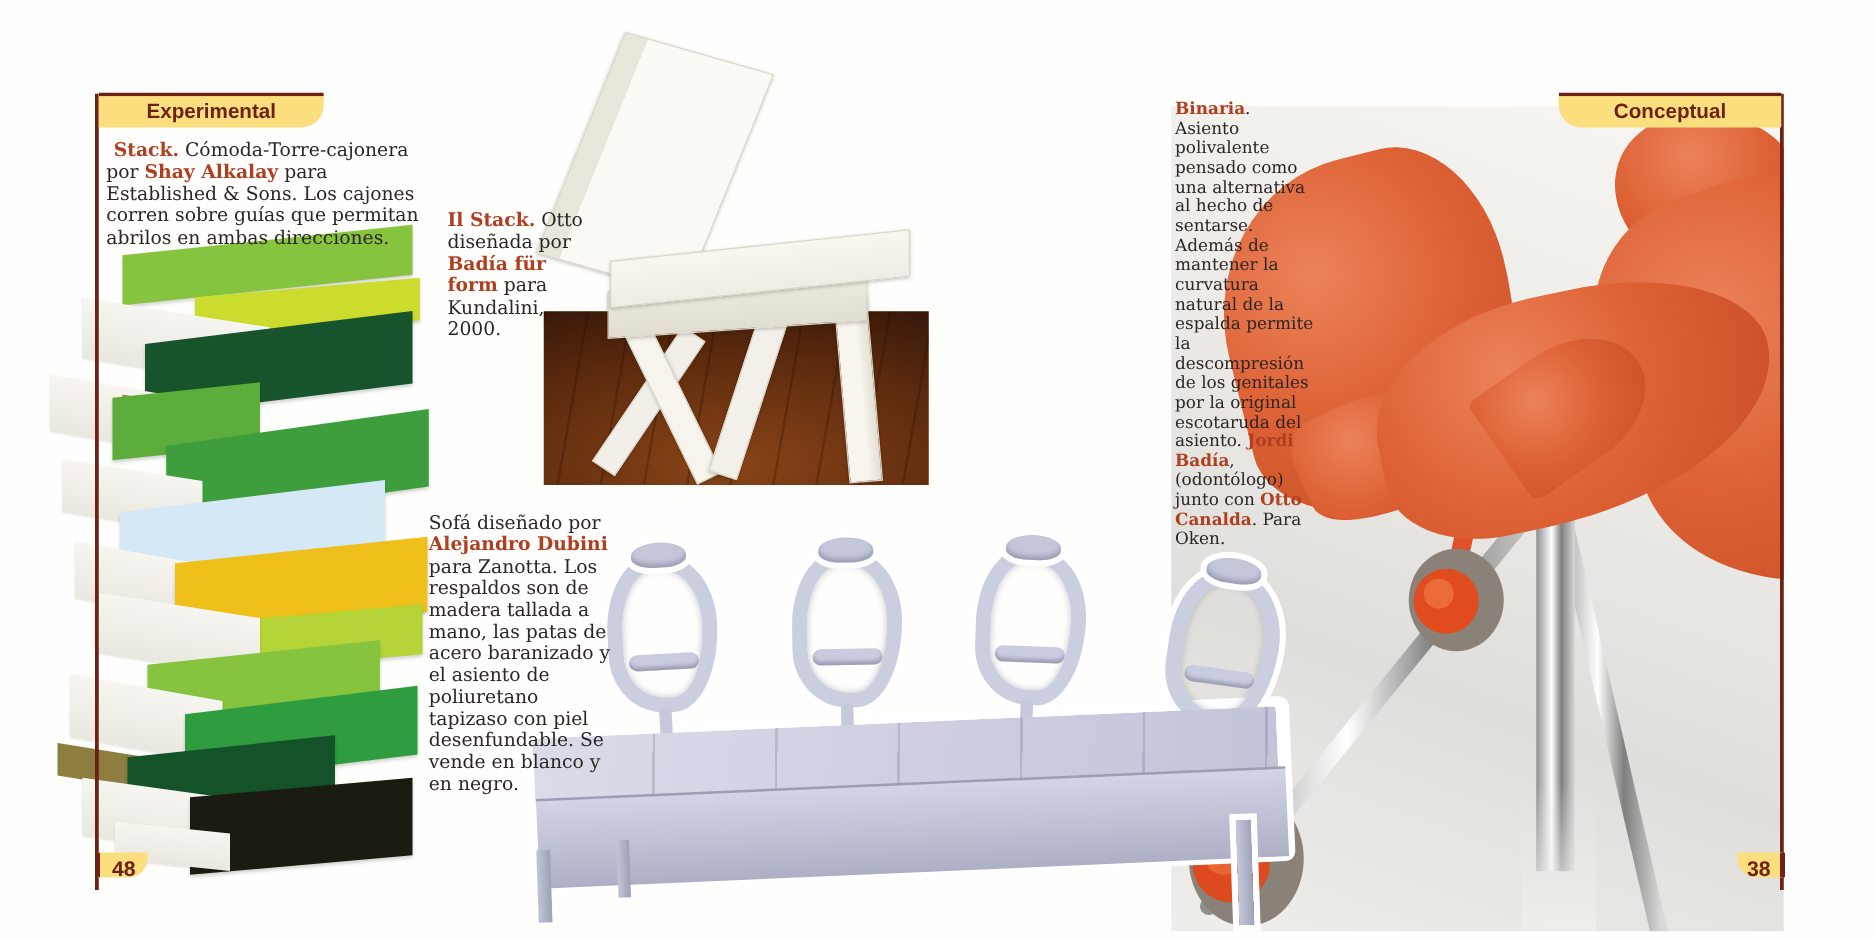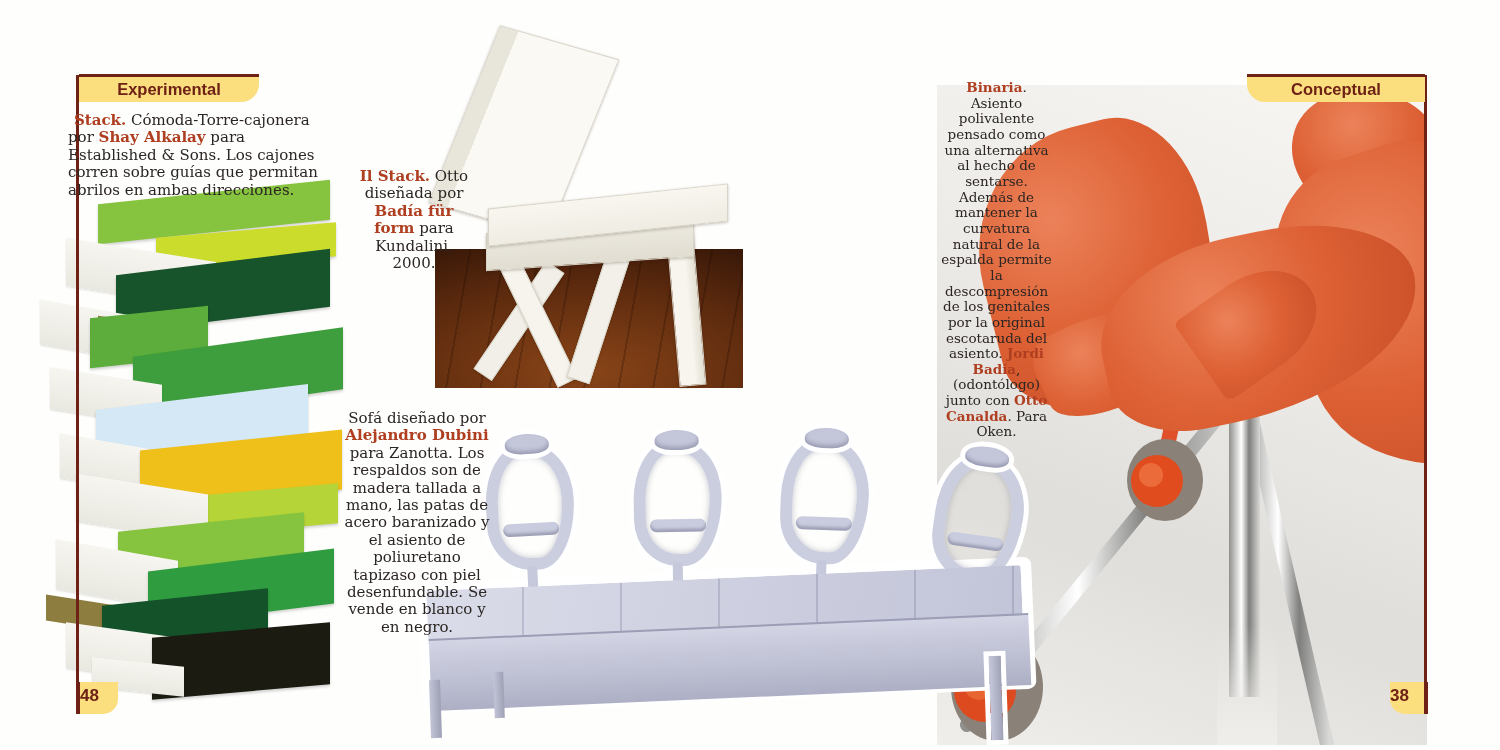--- a/index.html
+++ b/index.html
@@ -6,31 +6,31 @@
     --maroon:#6E2115; --tab_yellow:#FBDE7E; --accent_red:#AF3F20; --ink:#2B2523;
   }
   html,body{margin:0;padding:0}
   body{
     width:1500px;height:750px;position:relative;overflow:hidden;
     background:#FEFEFC;font-family:"DejaVu Serif",serif;
   }
   .abs{position:absolute}
   .cap{color:var(--ink);font-size:15px;line-height:1.16;z-index:7;position:absolute}
   .cap .accent{color:var(--accent_red);font-weight:bold}
-  .right{text-align:center}
+  .right{text-align:left}
   .vline{position:absolute;width:3px;background:var(--maroon);top:75px;height:637px;z-index:4}
   .tab{
     position:absolute;background:var(--tab_yellow);color:var(--maroon);
     font-family:"Liberation Sans",sans-serif;font-weight:bold;font-size:16.5px;
     text-align:center;line-height:25px;z-index:10;border-top:3px solid var(--maroon);
   }
   .pagenum{
-    position:absolute;top:682px;height:32px;background:var(--tab_yellow);color:var(--maroon);
+    position:absolute;top:682px;height:20px;background:var(--tab_yellow);color:var(--maroon);
     font-family:"Liberation Sans",sans-serif;font-weight:bold;font-size:17px;line-height:28px;
-    z-index:10;text-align:left;
+    z-index:10;text-align:center;
   }
   
   #stack-tower{position:absolute;left:38px;top:192px;width:308px;height:518px;z-index:2}
   #stack-tower .dw{position:absolute;background:linear-gradient(180deg,#F6F5F0,#E9E8E0);box-shadow:0 1px 2px rgba(0,0,0,.12)}
   #stack-tower .df{position:absolute;box-shadow:0 2px 3px rgba(0,0,0,.18)}
   #stack-tower .dk{position:absolute;background:#8D7D3E}
   
   #crollo{position:absolute;left:430px;top:28px;width:320px;height:365px;z-index:3}
   #crollo .photo{
     position:absolute;left:5px;top:221px;width:308px;height:139px;
@@ -71,21 +71,21 @@
 </style>
 </head>
 <body>
 
 <div class="vline" style="left:76px"></div>
 
 <div class="tab" style="left:79px;top:74px;width:180px;height:25px;border-radius:0 0 18px 0">
   <span>Experimental</span>
 </div>
 
-<div class="cap" style="left:68px;top:112px;width:254px;text-indent:6px">
+<div class="cap" style="left:85px;top:112px;width:254px;text-indent:6px">
   <span class="accent">Stack.</span><span> Cómoda-Torre-cajonera por </span><span class="accent">Shay Alkalay</span><span> para Established &amp; Sons. Los cajones corren sobre guías que permitan abrilos en ambas direcciones.</span>
 </div>
 
 <div id="stack-tower">
   <div class="df" style="left:60px;top:0;width:232px;height:40px;background:#86C33E;transform:skewY(-6deg)"></div>
   <div class="df" style="left:118px;top:38px;width:180px;height:34px;background:#CBDC2D;transform:skewY(-5deg)"></div>
   <div class="dw" style="left:28px;top:58px;width:150px;height:48px;transform:skewY(9deg)"></div>
   <div class="df" style="left:78px;top:70px;width:214px;height:58px;background:#17532B;transform:skewY(-7deg)"></div>
   <div class="dw" style="left:2px;top:118px;width:120px;height:45px;transform:skewY(10deg)"></div>
   <div class="dk" style="left:60px;top:128px;width:60px;height:24px;transform:skewY(8deg)"></div>

